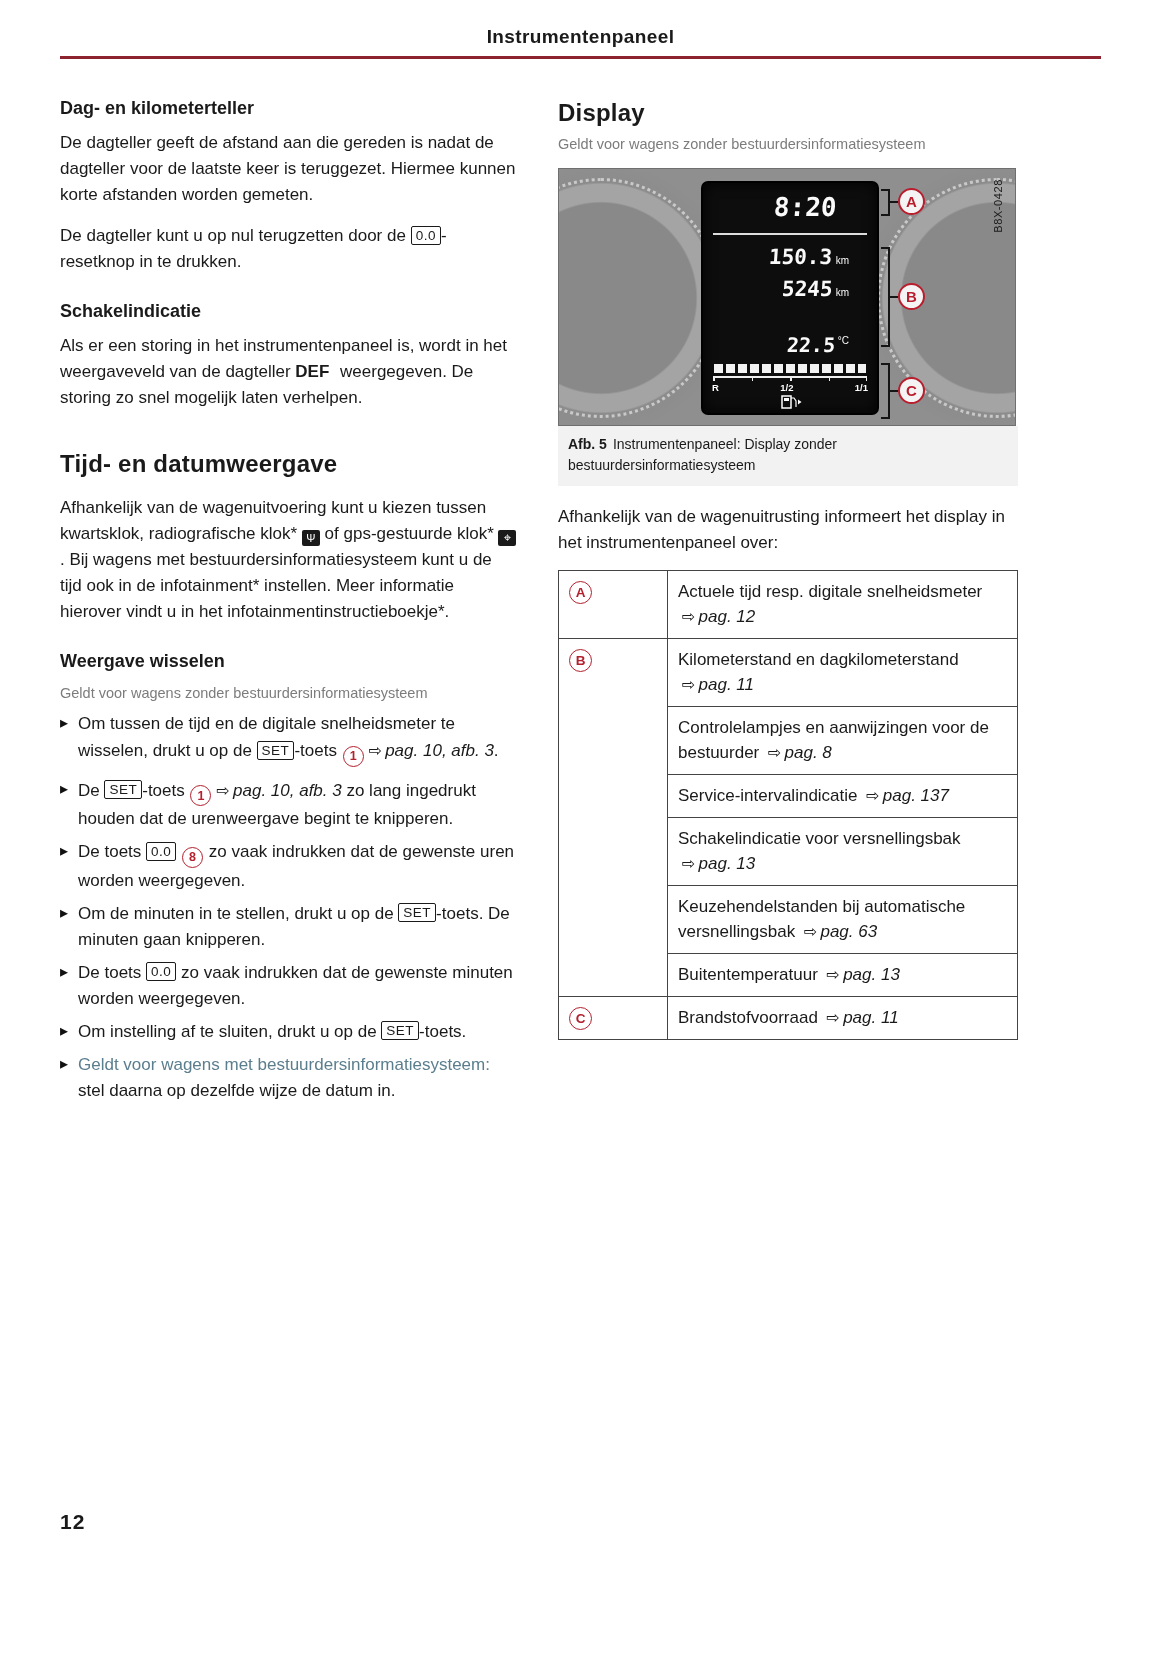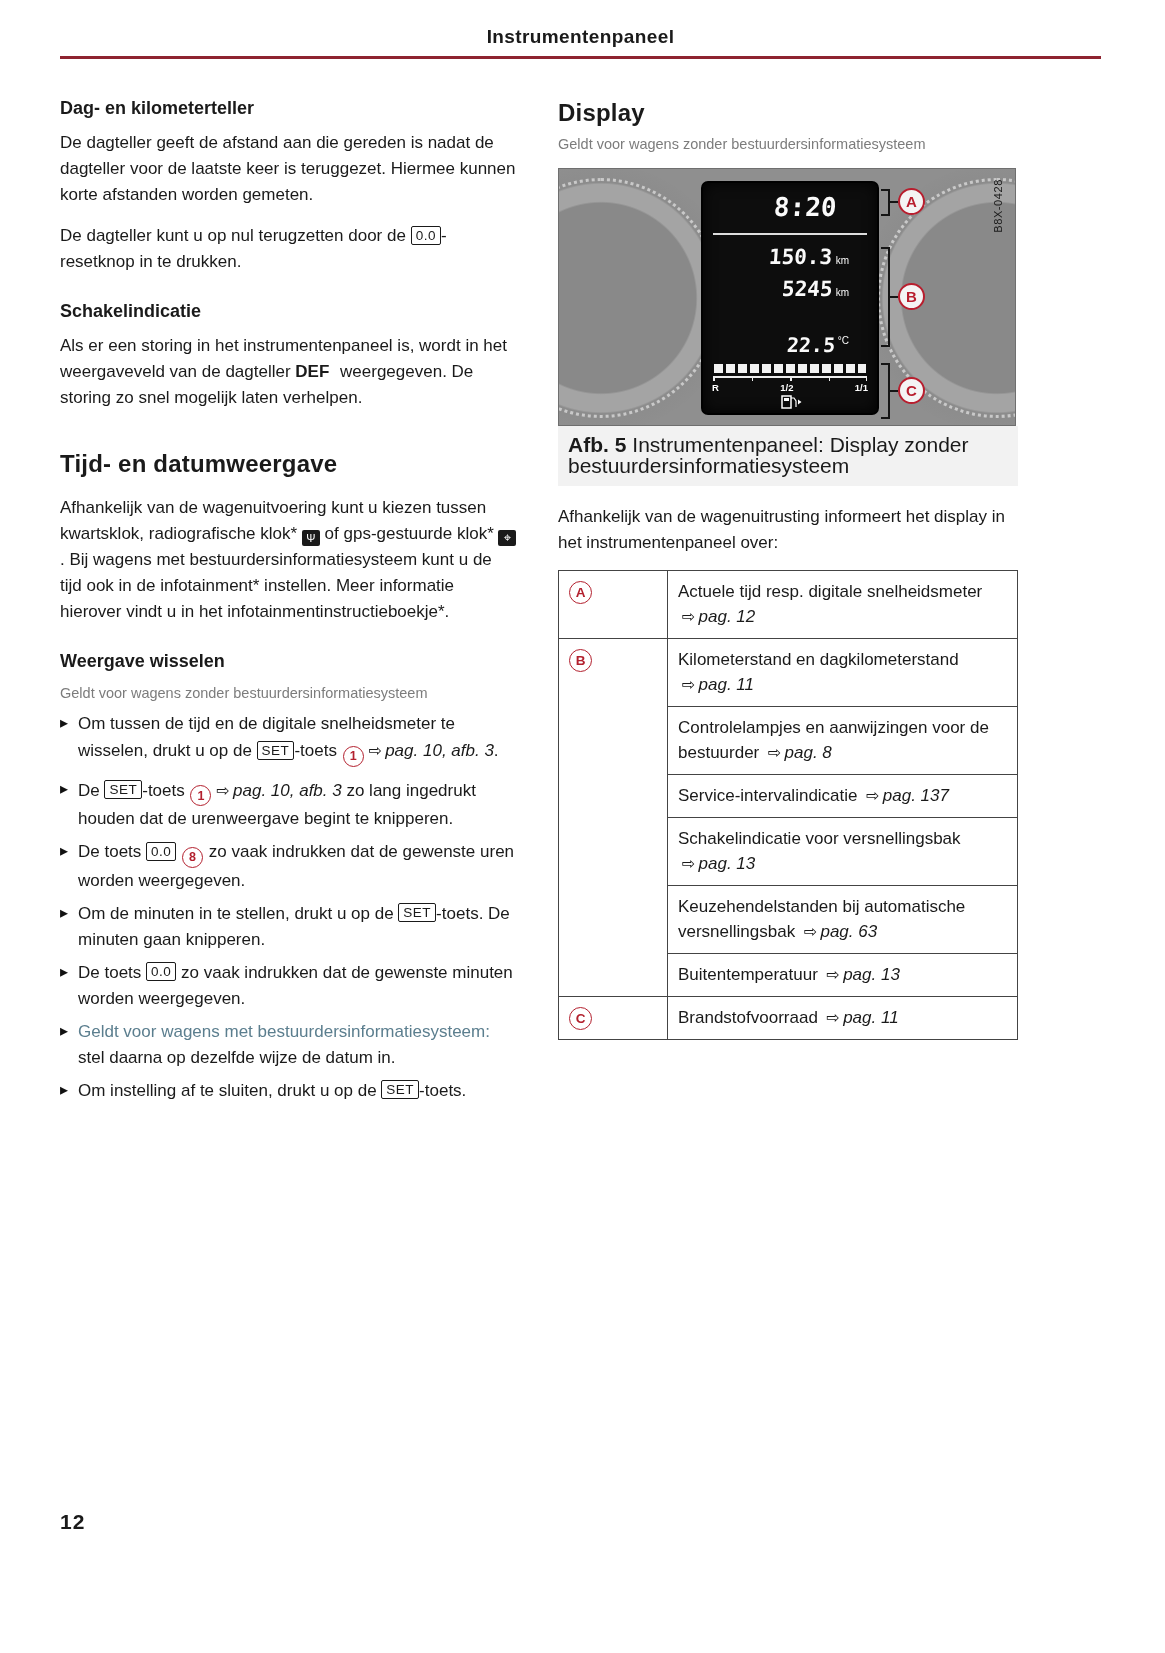--- a/index.html
+++ b/index.html
@@ -84,21 +84,21 @@
   .cline{position:absolute;height:2px;background:#151515;z-index:5;}
   .br-a{left:322px;top:20px;height:27px;} .ln-a{left:331px;top:32px;width:8px;}
   .br-b{left:322px;top:78px;height:100px;} .ln-b{left:331px;top:127px;width:8px;}
   .br-c{left:322px;top:194px;height:56px;} .ln-c{left:331px;top:221px;width:8px;}
   .callout{position:absolute;width:27px;height:27px;border-radius:50%;background:#f4f4f4;
            border:2px solid #b81e2e;color:#b81e2e;display:flex;align-items:center;justify-content:center;
            font-size:15px;font-weight:600;box-sizing:border-box;z-index:6;}
   .co-a{left:339px;top:19px;} .co-b{left:339px;top:114px;} .co-c{left:339px;top:208px;}
   .fig-code{position:absolute;top:10px;right:4px;writing-mode:vertical-rl;transform:rotate(180deg);
             font-size:11px;letter-spacing:.6px;color:#1a1a1a;z-index:6;}
-  .fig-caption{background:#f2f2f2;margin:0;padding:8px 10px 10px;font-size:21px;line-height:21px;}
+  .fig-caption{background:#f2f2f2;margin:0;padding:8px 10px 10px;font-size:14px;line-height:21px;}
 
   .intro{margin:18px 0 14px;}
 
   
   .info-table{width:100%;border-collapse:collapse;}
   .info-table td{border:1.5px solid #444;padding:8px 10px 9px;vertical-align:top;
                  line-height:25px;font-size:17px;}
   .letter-cell{width:88px;}
   .circ-letter{display:inline-flex;align-items:center;justify-content:center;width:21px;height:21px;
                border:1.6px solid #b3202e;border-radius:50%;color:#b3202e;font-size:13.5px;
@@ -131,22 +131,22 @@
     <div class="note">Geldt voor wagens zonder bestuurdersinformatiesysteem</div>
     <ul class="bullets">
       <li>Om tussen de tijd en de digitale snelheidsmeter te wisselen, drukt u op de <span class="seg seg-key">SET</span>-toets <span class="seg seg-circ">1</span><span class="seg seg-arrow">⇨</span><span class="seg seg-i">pag. 10, afb. 3</span>.</li>
     </ul>
 
     <ul class="bullets">
       <li>De <span class="seg seg-key">SET</span>-toets <span class="seg seg-circ">1</span><span class="seg seg-arrow">⇨</span><span class="seg seg-i">pag. 10, afb. 3</span> zo lang ingedrukt houden dat de urenweergave begint te knipperen.</li>
       <li>De toets <span class="seg seg-key">0.0</span> <span class="seg seg-circ">8</span> zo vaak indrukken dat de gewenste uren worden weergegeven.</li>
       <li>Om de minuten in te stellen, drukt u op de <span class="seg seg-key">SET</span>-toets. De minuten gaan knipperen.</li>
       <li>De toets <span class="seg seg-key">0.0</span> zo vaak indrukken dat de gewenste minuten worden weergegeven.</li>
+      <li>Om instelling af te sluiten, drukt u op de <span class="seg seg-key">SET</span>-toets.</li>
       <li><span class="seg seg-blue">Geldt voor wagens met bestuurdersinformatiesysteem:</span> stel daarna op dezelfde wijze de datum in.</li>
-      <li>Om instelling af te sluiten, drukt u op de <span class="seg seg-key">SET</span>-toets.</li>
     </ul>
   </div>
 
   <div class="col col-right">
     <h1>Display</h1>
     <div class="note">Geldt voor wagens zonder bestuurdersinformatiesysteem</div>
 
     <figure class="display-figure">
       <div class="fig-image">
         <div class="gauge gauge-left"></div>

